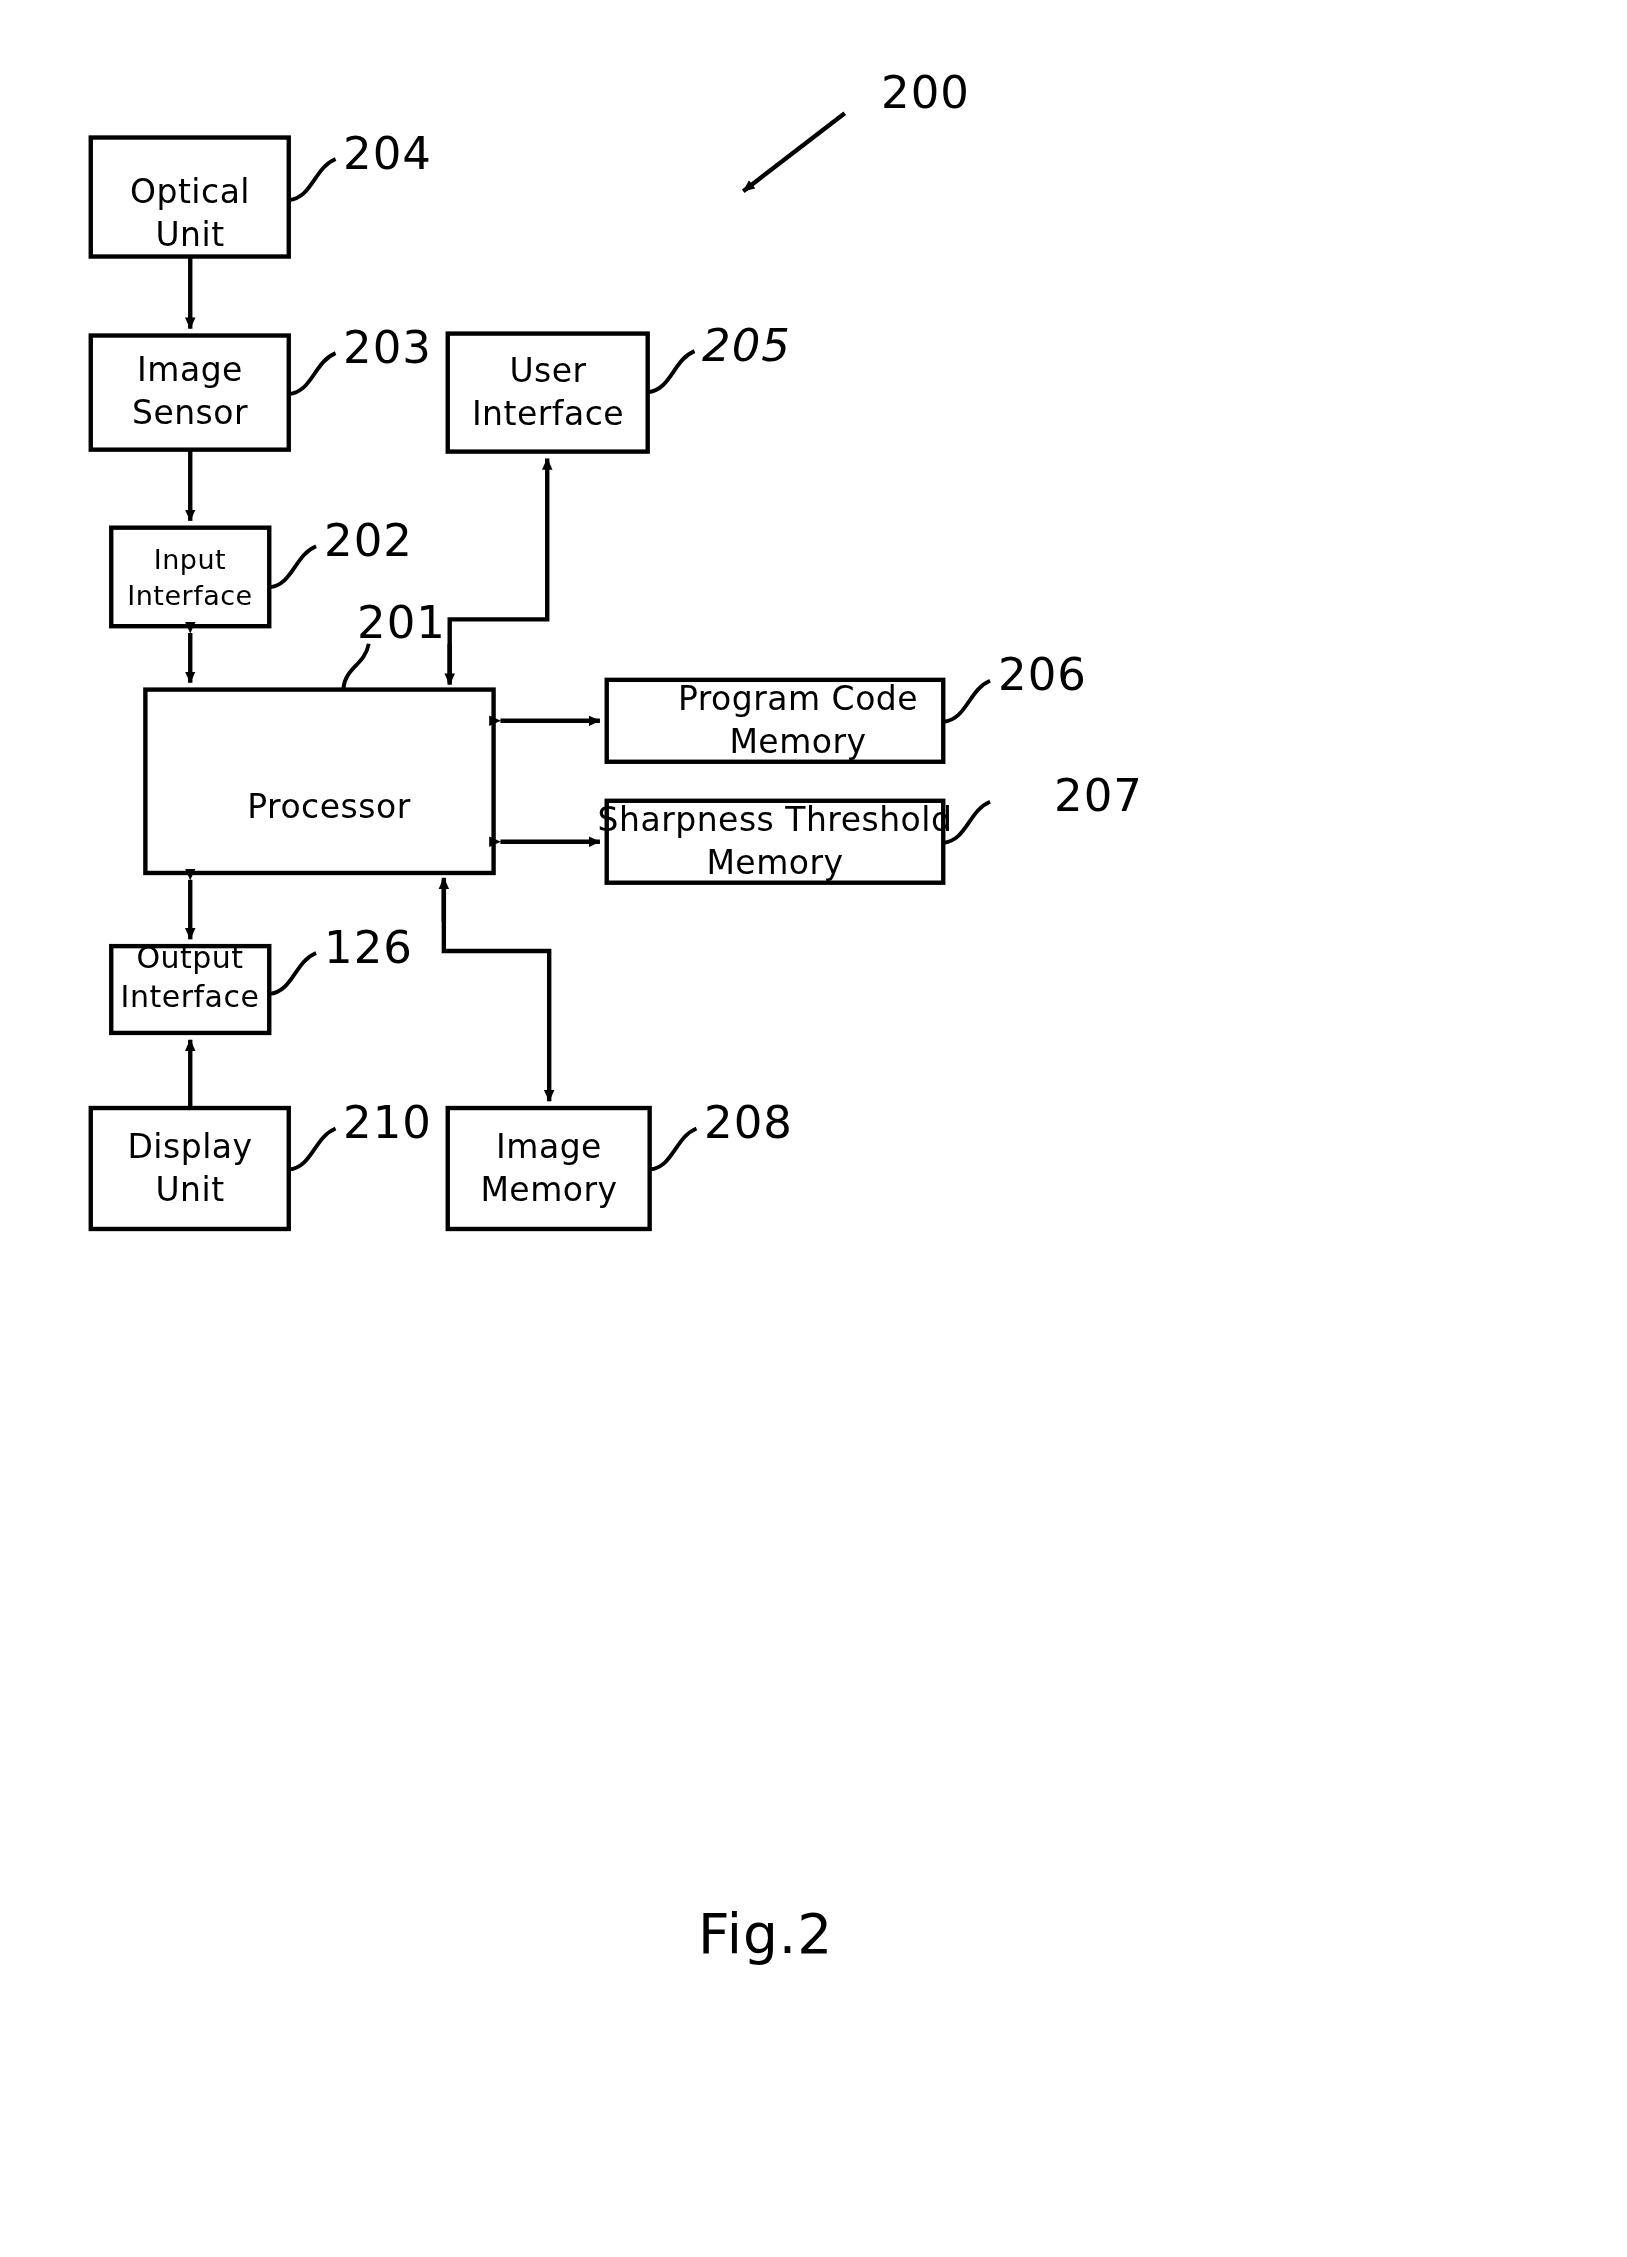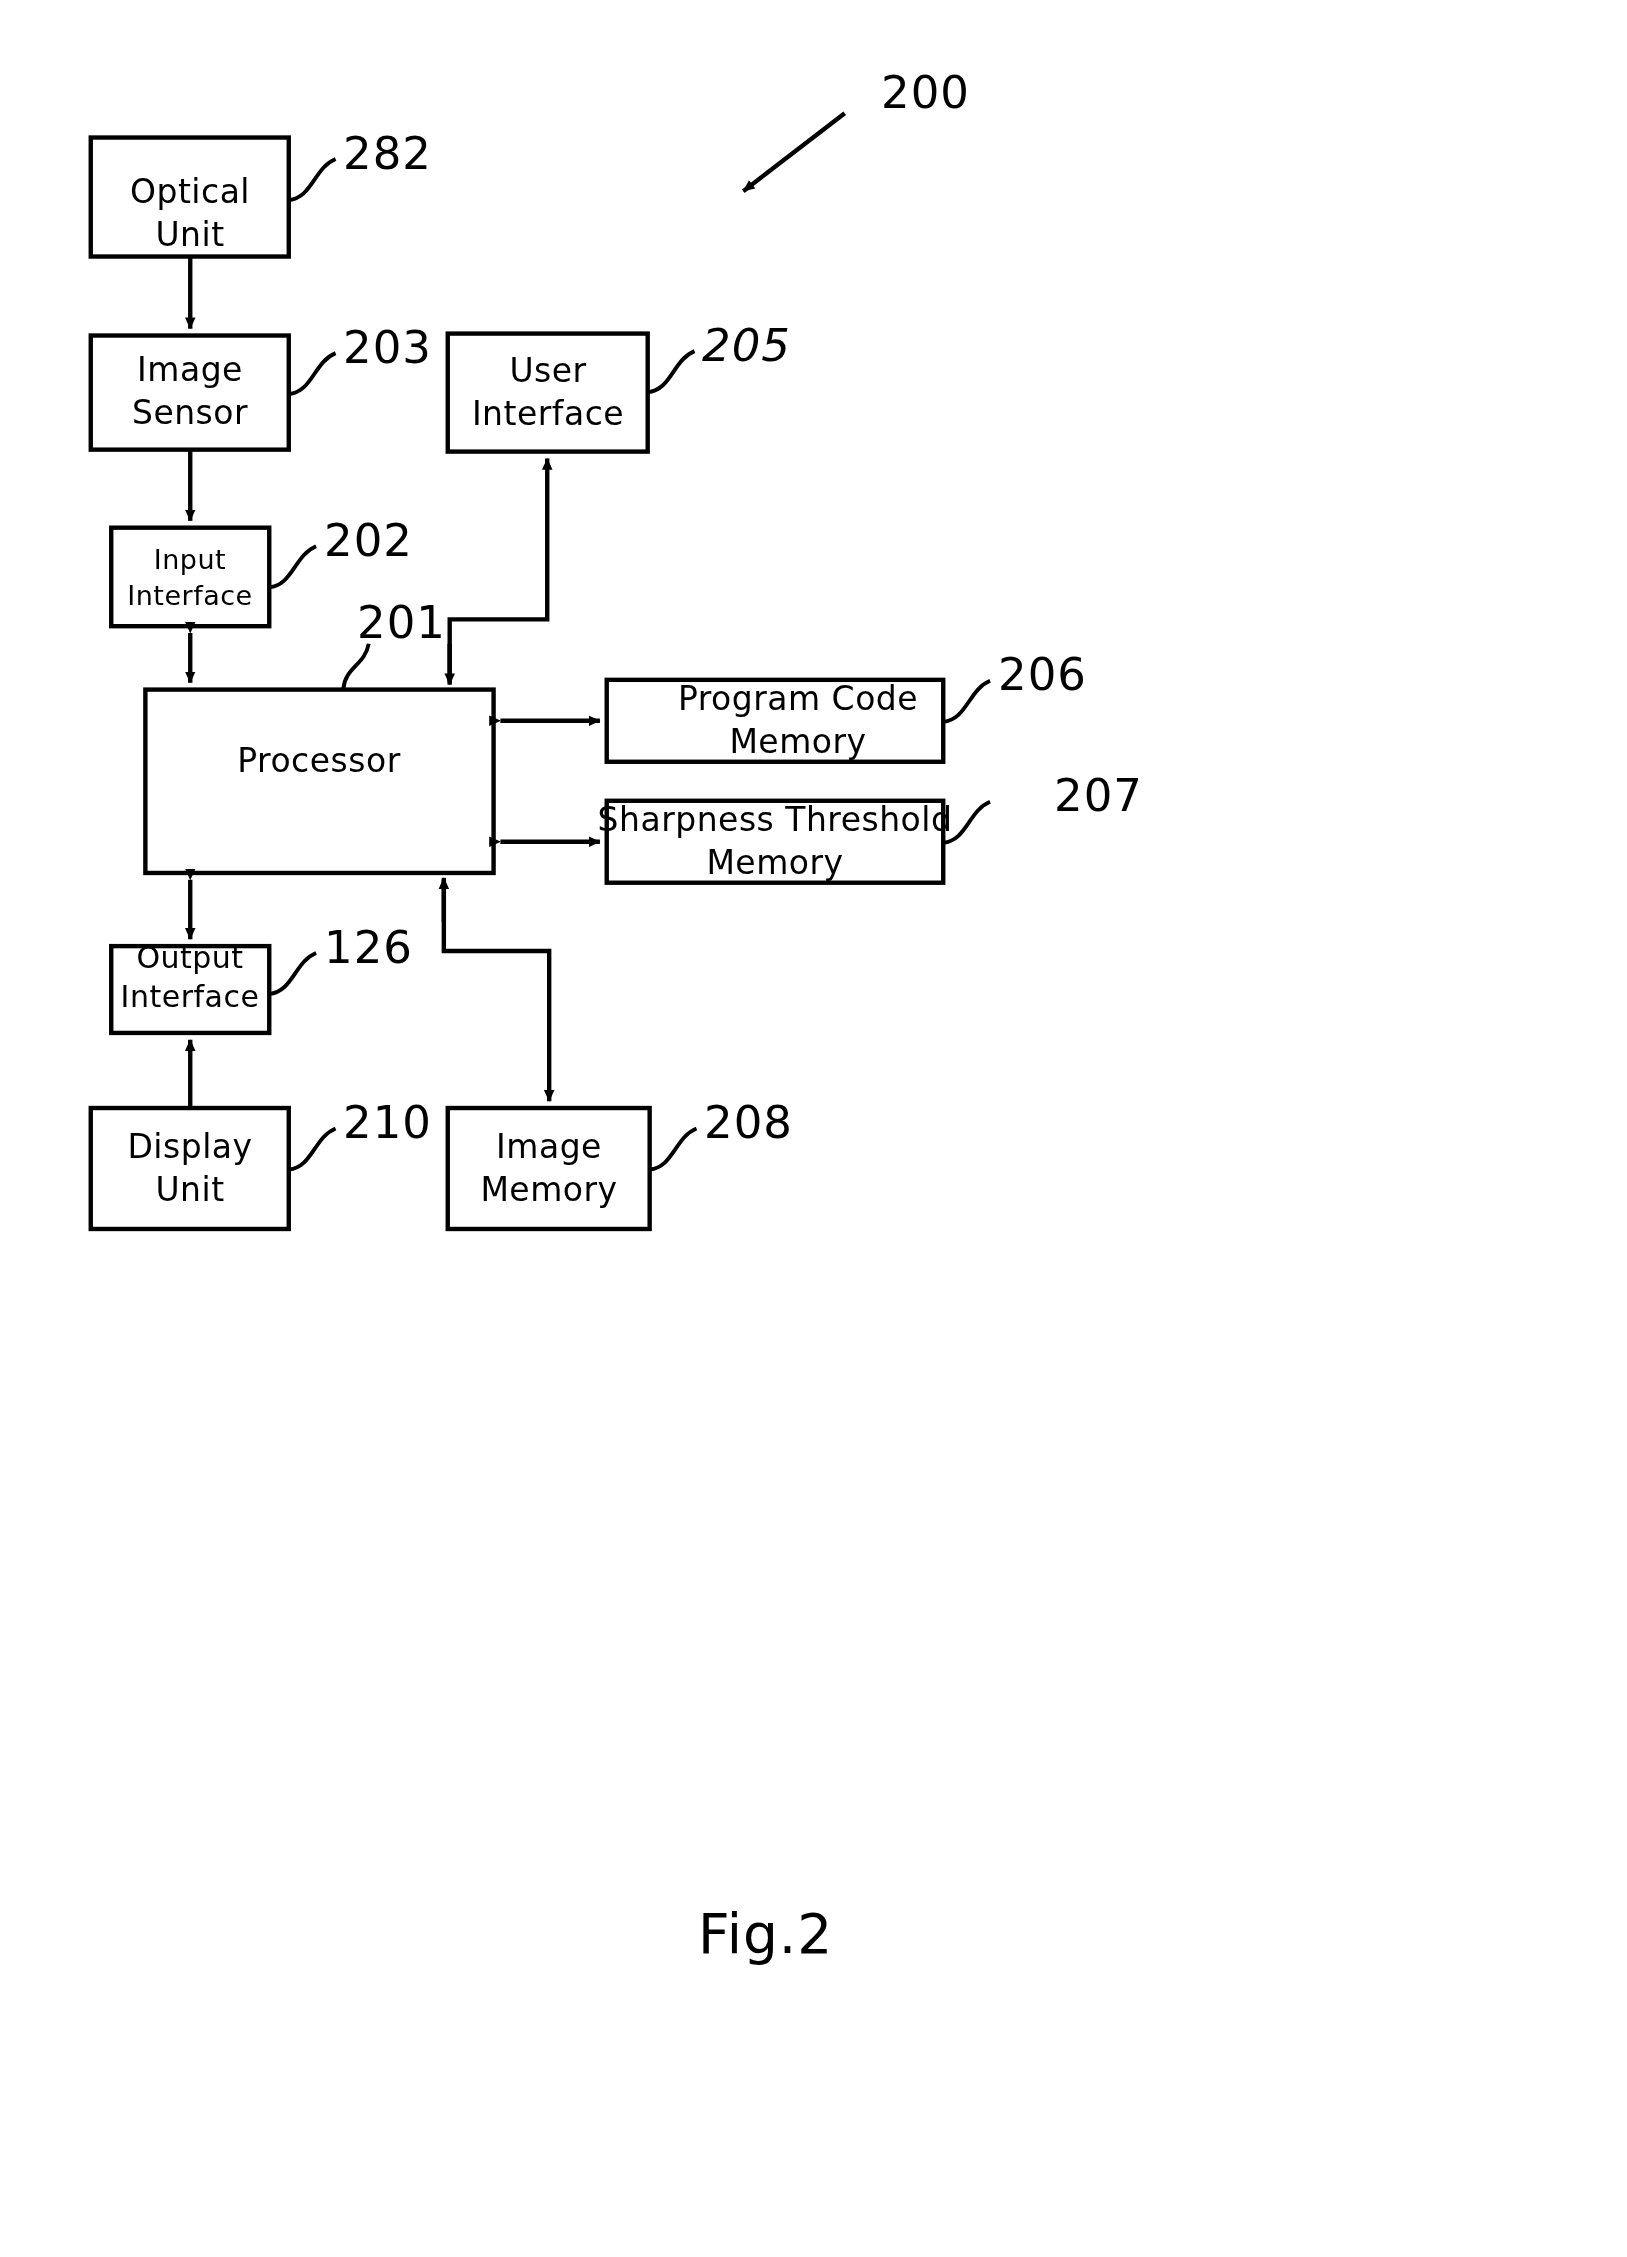--- a/index.html
+++ b/index.html
@@ -136,21 +136,21 @@
   <div class="box-label" style="left:448px; top:334px; width:200px; height:118px;">
     <span>User</span>
     <span>Interface</span>
   </div>
 
   <div class="box-label" style="left:111px; top:528px; width:158px; height:99px; font-size:27px;">
     <span>Input</span>
     <span>Interface</span>
   </div>
 
-  <div class="box-label" style="left:145px; top:670px; width:348px; height:183px;">
+  <div class="box-label" style="left:145px; top:716px; width:348px; height:183px;padding-left:10px;">
     <span>Processor</span>
   </div>
 
   <div class="box-label" style="left:630px; top:680px; width:336px; height:82px;">
     <span>Program Code</span>
     <span>Memory</span>
   </div>
 
   <div class="box-label" style="left:607px; top:801px; width:336px; height:82px;">
     <span>Sharpness Threshold</span>
@@ -166,21 +166,21 @@
     <span>Display</span>
     <span>Unit</span>
   </div>
 
   <div class="box-label" style="left:448px; top:1108px; width:202px; height:121px;">
     <span>Image</span>
     <span>Memory</span>
   </div>
 
   <div class="ref-num" style="left:841px; top:70px;margin-left:40px;">200</div>
-  <div class="ref-num" style="left:343px; top:131px;">282</div>
+  <div class="ref-num" style="left:343px; top:131px;">204</div>
   <div class="ref-num" style="left:343px; top:325px;">203</div>
   <div class="ref-num" style="left:702px; top:323px;font-style:italic;">205</div>
   <div class="ref-num" style="left:324px; top:518px;">202</div>
   <div class="ref-num" style="left:357px; top:600px;">201</div>
   <div class="ref-num" style="left:998px; top:652px;">206</div>
   <div class="ref-num" style="left:1054px; top:773px;">207</div>
   <div class="ref-num" style="left:324px; top:925px;">126</div>
   <div class="ref-num" style="left:343px; top:1100px;">210</div>
   <div class="ref-num" style="left:704px; top:1100px;">208</div>
 

